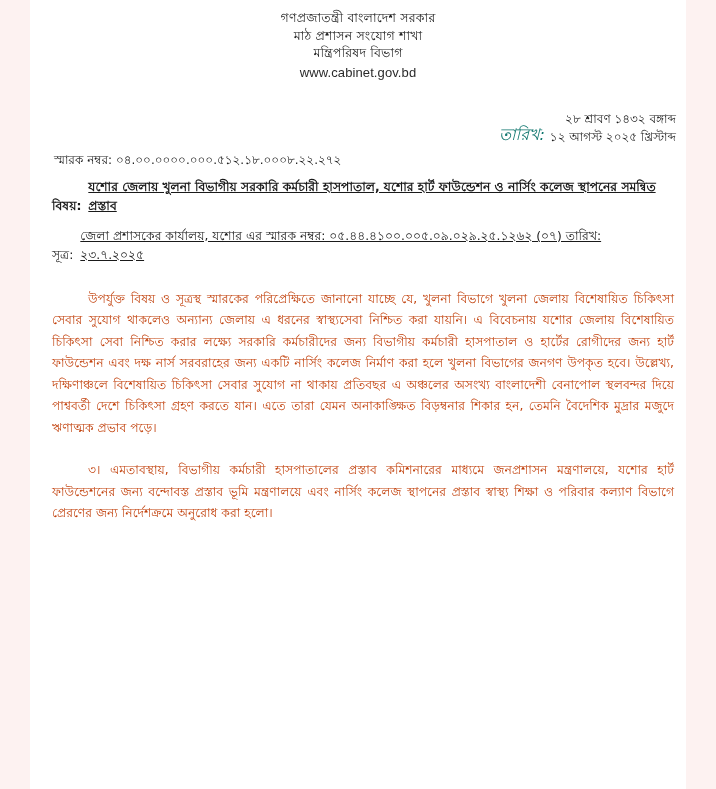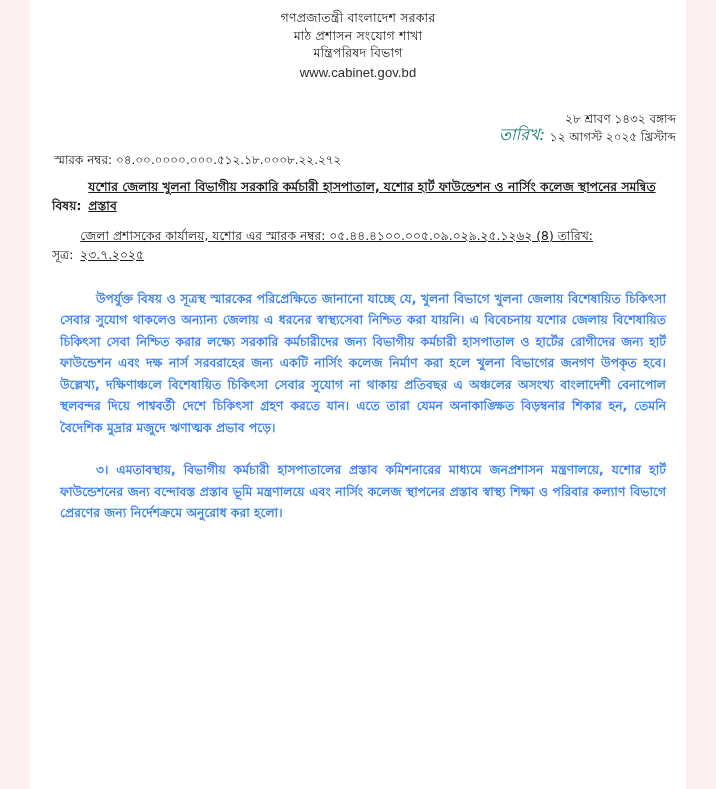--- a/index.html
+++ b/index.html
@@ -129,28 +129,27 @@
   }
   .field.source .val .cont {
     display: block;
   }
 
   
   .body {
     margin: 0 12px 0 22px;
   }
   .body p {
-    margin: 8px;
+    margin: 0;
     font-size: 12.3px;
     line-height: 21.5px;
     text-align: justify;
     text-justify: inter-word;
     text-indent: 36px;
-    color: #3b82f6;
-    font-weight: bold;
+    color: #c2410c;
   }
   .body p.p1 { margin-top: 24px; }
   .body p.p2 { margin-top: 21px; }
   .body p.p3 { margin-top: 21px; }
 
   
   .signature-block {
     position: absolute;
     left: 398px;
     top: 592px;
@@ -220,21 +219,21 @@
     </div>
 
     <div class="field subject bn">
       <span class="key">বিষয়:</span>
       <span class="val">যশোর জেলায় খুলনা বিভাগীয় সরকারি কর্মচারী হাসপাতাল, যশোর হার্ট ফাউন্ডেশন ও নার্সিং কলেজ স্থাপনের সমন্বিত প্রস্তাব</span>
     </div>
 
     <div class="field source bn">
       <span class="key">সূত্র:</span>
       <span class="val">
-        <span>জেলা প্রশাসকের কার্যালয়, যশোর এর স্মারক নম্বর: ০৫.৪৪.৪১০০.০০৫.০৯.০২৯.২৫.১২৬২ (8) তারিখ:</span>
+        <span>জেলা প্রশাসকের কার্যালয়, যশোর এর স্মারক নম্বর: ০৫.৪৪.৪১০০.০০৫.০৯.০২৯.২৫.১২৬২ (০৭) তারিখ:</span>
         <span class="cont">২৩.৭.২০২৫</span>
       </span>
     </div>
 
     <div class="body bn">
       <p class="p1">উপর্যুক্ত বিষয় ও সূত্রস্থ স্মারকের পরিপ্রেক্ষিতে জানানো যাচ্ছে যে, খুলনা বিভাগে খুলনা জেলায় বিশেষায়িত চিকিৎসা সেবার সুযোগ থাকলেও অন্যান্য জেলায় এ ধরনের স্বাস্থ্যসেবা নিশ্চিত করা যায়নি। এ বিবেচনায় যশোর জেলায় বিশেষায়িত চিকিৎসা সেবা নিশ্চিত করার লক্ষ্যে সরকারি কর্মচারীদের জন্য বিভাগীয় কর্মচারী হাসপাতাল ও হার্টের রোগীদের জন্য হার্ট ফাউন্ডেশন এবং দক্ষ নার্স সরবরাহের জন্য একটি নার্সিং কলেজ নির্মাণ করা হলে খুলনা বিভাগের জনগণ উপকৃত হবে। উল্লেখ্য, দক্ষিণাঞ্চলে বিশেষায়িত চিকিৎসা সেবার সুযোগ না থাকায় প্রতিবছর এ অঞ্চলের অসংখ্য বাংলাদেশী বেনাপোল স্থলবন্দর দিয়ে পাশ্ববর্তী দেশে চিকিৎসা গ্রহণ করতে যান। এতে তারা যেমন অনাকাঙ্ক্ষিত বিড়ম্বনার শিকার হন, তেমনি বৈদেশিক মুদ্রার মজুদে ঋণাত্মক প্রভাব পড়ে।</p>
       <p class="p3">৩। এমতাবস্থায়, বিভাগীয় কর্মচারী হাসপাতালের প্রস্তাব কমিশনারের মাধ্যমে জনপ্রশাসন মন্ত্রণালয়ে, যশোর হার্ট ফাউন্ডেশনের জন্য বন্দোবস্ত প্রস্তাব ভূমি মন্ত্রণালয়ে এবং নার্সিং কলেজ স্থাপনের প্রস্তাব স্বাস্থ্য শিক্ষা ও পরিবার কল্যাণ বিভাগে প্রেরণের জন্য নির্দেশক্রমে অনুরোধ করা হলো।</p>
     </div>
 
   </div>

